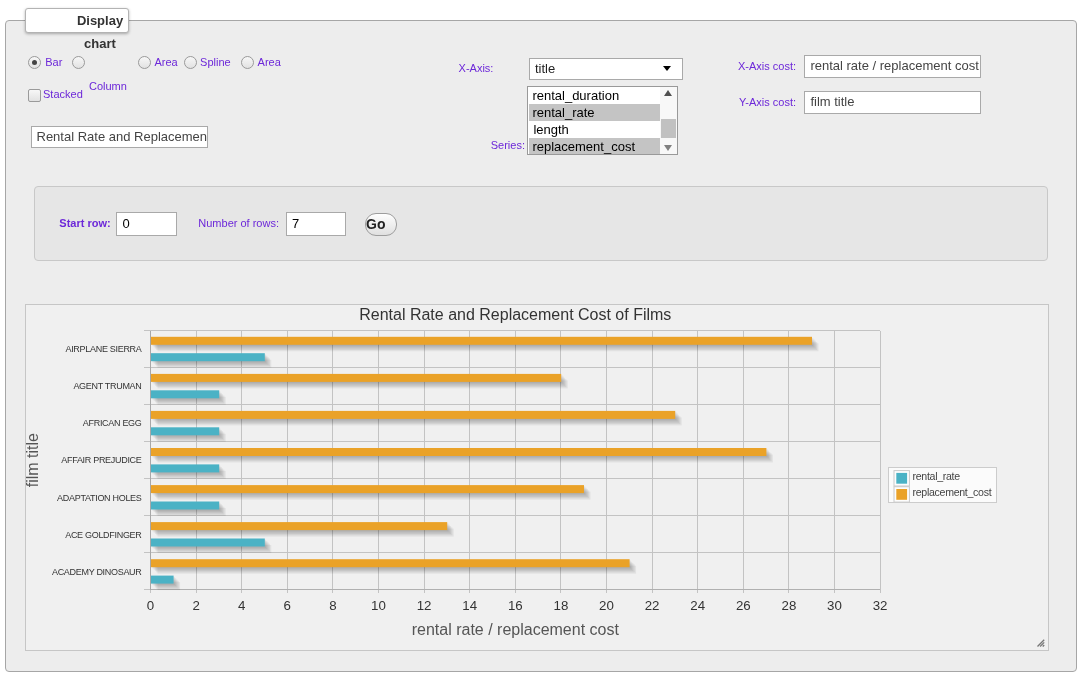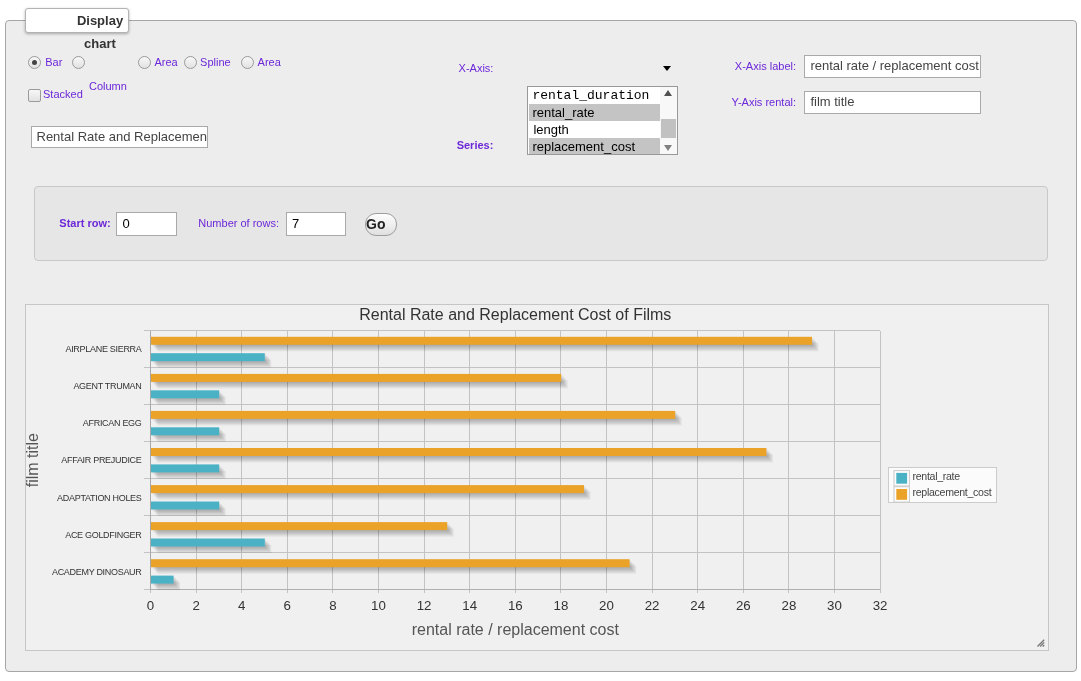--- a/index.html
+++ b/index.html
@@ -43,40 +43,41 @@
 <div class="abs lbl" style="left:200.1px;top:55.5px;">Spline</div>
 <div class="abs radio" style="left:241.3px;top:56.4px;"></div>
 <div class="abs lbl" style="left:257.6px;top:55.5px;">Area</div>
 
 <div class="abs cb" style="left:28.3px;top:88.9px;"></div>
 <div class="abs lbl" style="left:43px;top:88px;">Stacked</div>
 
 <div class="abs inp" style="left:30.5px;top:125.5px;width:177px;height:22px;">Rental Rate and Replacement Cost of Films</div>
 
 <div class="abs lbl" style="left:426px;top:62px;width:100px;text-align:center;">X-Axis:</div>
+<div class="abs inp" style="left:529px;top:57.5px;width:153.5px;height:22px;color:#222;">title</div>
 <div class="abs" style="left:663px;top:66px;width:0;height:0;border-left:4.5px solid transparent;border-right:4.5px solid transparent;border-top:5px solid #000;"></div>
 
-<div class="abs lbl" style="left:425px;top:138.5px;width:100px;text-align:center;font-weight:bold;">Series:</div>
+<div class="abs lbl" style="left:425px;top:138.5px;width:100px;text-align:right;">Series:</div>
 <div class="abs" style="left:527.4px;top:85.6px;width:150.2px;height:69.4px;background:#fff;border:1px solid #999;overflow:hidden;">
   <div style="position:absolute;left:1px;top:0;right:17px;">
-    <div style="height:17.3px;font-size:13px;line-height:17.3px;padding-left:3px;color:#000;font-family:Liberation Mono, monospace;">rental_duration</div>
+    <div style="height:17.3px;font-size:13px;line-height:17.3px;padding-left:3px;color:#000;">rental_duration</div>
     <div class="selhl" style="height:17.3px;font-size:13px;line-height:17.3px;padding-left:3px;color:#000;">rental_rate</div>
     <div style="height:17.3px;font-size:13px;line-height:17.3px;padding-left:4px;color:#000;">length</div>
     <div class="selhl" style="height:17.3px;font-size:13px;line-height:17.3px;padding-left:3px;color:#000;">replacement_cost</div>
   </div>
   <div style="position:absolute;right:0;top:0;width:17px;height:100%;background:#f8f8f8;">
     <div style="position:absolute;top:3px;left:4px;width:0;height:0;border-left:4.5px solid transparent;border-right:4.5px solid transparent;border-bottom:6px solid #505050;"></div>
     <div style="position:absolute;top:32px;left:1px;width:15px;height:19px;background:#c1c1c1;"></div>
     <div style="position:absolute;bottom:3px;left:4px;width:0;height:0;border-left:4.5px solid transparent;border-right:4.5px solid transparent;border-top:6px solid #808080;"></div>
   </div>
 </div>
 
-<div class="abs lbl" style="left:696px;top:60px;width:100px;text-align:right;">X-Axis label:</div>
+<div class="abs lbl" style="left:696px;top:60px;width:100px;text-align:right;">X-Axis cost:</div>
 <div class="abs inp" style="left:804.4px;top:55.2px;width:176.4px;height:22.5px;">rental rate / replacement cost</div>
-<div class="abs lbl" style="left:696px;top:96px;width:100px;text-align:right;">Y-Axis rental:</div>
+<div class="abs lbl" style="left:696px;top:96px;width:100px;text-align:right;">Y-Axis cost:</div>
 <div class="abs inp" style="left:804.4px;top:91.1px;width:176.4px;height:22.5px;">film title</div>
 
 <div id="panel" class="abs"></div>
 <div class="abs lbl" style="left:30.7px;top:216.5px;width:80px;text-align:right;font-weight:bold;">Start row:</div>
 <div class="abs inp" style="left:116.4px;top:211.8px;width:60.3px;height:24.5px;line-height:22px;color:#000;">0</div>
 <div class="abs lbl" style="left:179px;top:216.5px;width:100px;text-align:right;">Number of rows:</div>
 <div class="abs inp" style="left:286px;top:211.8px;width:60.3px;height:24.5px;line-height:22px;color:#000;">7</div>
 <div id="gobtn" class="abs">Go</div>
 
 <div id="chart" class="abs">

